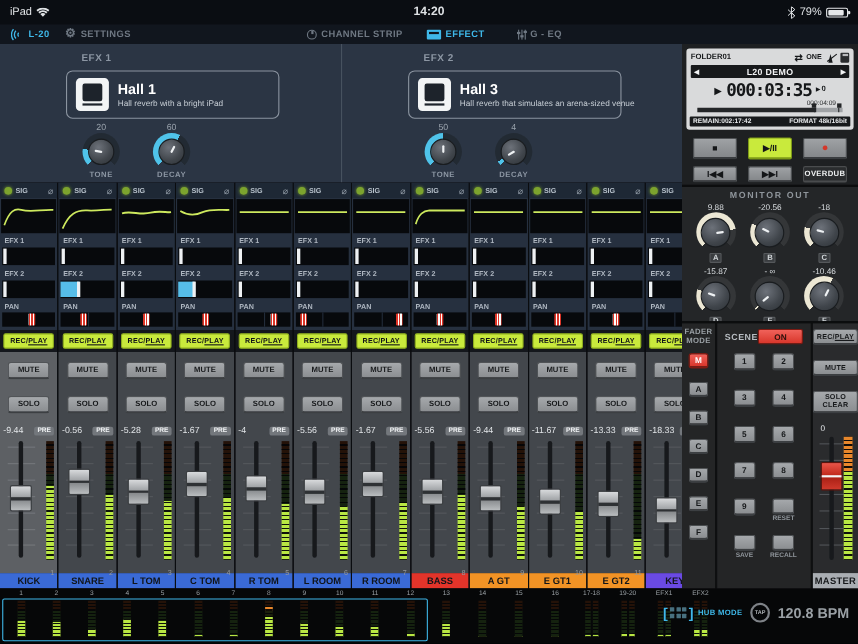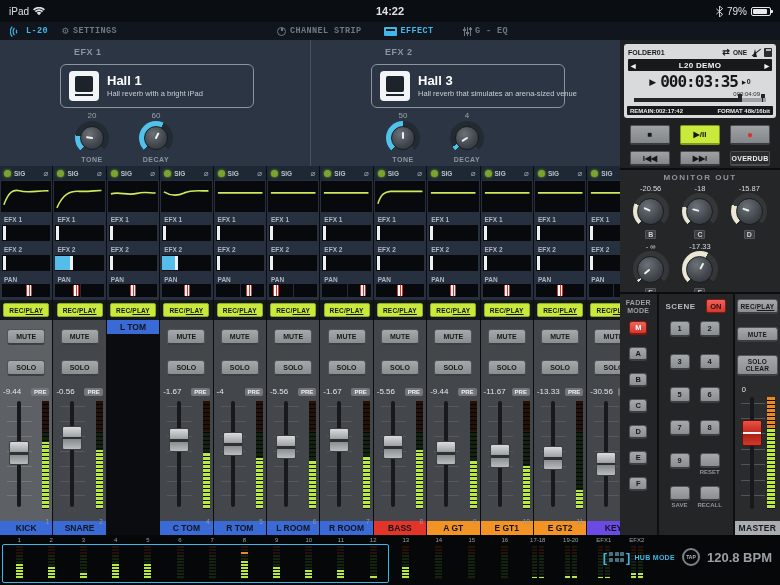--- a/index.html
+++ b/index.html
@@ -10,21 +10,21 @@
   
   .statusbar { height:22px; background:#0a0d12; display:flex; align-items:center; padding:0 9px; color:#dfe2e5; position:relative; }
   .sb-left { display:flex; align-items:center; gap:4px; font-size:10px; }
   .sb-time { position:absolute; left:0; right:0; text-align:center; font-size:11px; font-weight:bold; }
   .sb-right { margin-left:auto; display:flex; align-items:center; gap:4px; font-size:10px; }
   .battery { width:20px; height:9px; border:1px solid #e6e8ea; border-radius:2px; position:relative; }
   .battery .lvl { position:absolute; left:1px; top:1px; bottom:1px; width:14px; background:#e6e8ea; border-radius:1px; }
   .battery:after { content:""; position:absolute; right:-3px; top:2px; width:2px; height:3px; background:#e6e8ea; border-radius:0 1px 1px 0; }
 
   
-  .navbar { height:18px; background:#11161e; display:flex; align-items:center; font-size:8.5px; font-weight:bold; letter-spacing:.4px; color:#6f7883;font-family:Liberation Mono, monospace; }
+  .navbar { height:18px; background:#11161e; display:flex; align-items:center; font-size:8.5px; font-weight:bold; letter-spacing:.4px; color:#6f7883; }
   .nav-group { display:flex; align-items:center; gap:4px; }
   .nav-cyan { color:#3fb8e9; }
   .gear { font-size:11px; line-height:1; }
   .knob-ico { width:9px; height:9px; border:1.5px solid #6f7883; border-radius:50%; position:relative; }
   .knob-ico:after { content:""; position:absolute; left:3px; top:0px; width:1.5px; height:3px; background:#6f7883; }
   .fx-ico { width:13px; height:9px; background:#3fb8e9; border-radius:1px; position:relative; }
   .fx-ico:after { content:""; position:absolute; left:2px; top:2px; right:2px; height:2px; background:#11161e; }
   .geq-ico { display:flex; gap:1.5px; }
   .geq-ico i { width:1.5px; height:9px; background:#6f7883; position:relative; display:block; }
   .geq-ico i:after { content:""; position:absolute; left:-1px; width:3.5px; height:2px; background:#6f7883; }
@@ -141,21 +141,21 @@
   .mon-letter { font-size:7px; font-weight:bold; color:#cfd3d6; background:#3a3d40; border:1px solid #55585b; min-width:11px; height:9px; display:flex; align-items:center; justify-content:center; border-radius:1px; margin-top:1px; }
 
   .lower { flex:1; display:flex; border-top:2px solid #0c0d0e; background:#0e0f10; gap:2px; }
   .fm-col { width:38px; background:#242526; display:flex; flex-direction:column; align-items:center; padding-top:5px; }
   .fm-title { font-size:7px; font-weight:bold; color:#9aa0a5; text-align:center; line-height:1.2; letter-spacing:.3px; white-space:pre-line; }
   .fm-btn { width:18px; height:14px; font-size:7.5px; margin-top:12px; }
   .fm-btn.m { margin-top:5px; background:linear-gradient(#f0625a,#d8362b); border-color:#7e1a12; color:#fff; }
   .scene-col { flex:1; background:#242526; padding:5px 7px 0; }
   .scene-head { display:flex; align-items:center; justify-content:space-between; }
   .scene-title { font-size:8px; font-weight:bold; color:#b8bdc2; letter-spacing:.5px; }
-  .on-btn { width:20px; height:14px; background:linear-gradient(#f0625a,#d8362b); border:1px solid #7e1a12; color:#2a100c; font-size:7.5px; font-weight:bold; display:flex; align-items:center; justify-content:center; border-radius:2px; }
+  .on-btn { width:41px; height:14px; background:linear-gradient(#f0625a,#d8362b); border:1px solid #7e1a12; color:#2a100c; font-size:7.5px; font-weight:bold; display:flex; align-items:center; justify-content:center; border-radius:2px; }
   .scene-grid { display:grid; grid-template-columns:1fr 1fr; row-gap:11px; column-gap:8px; padding:8px 4px 0; justify-items:center; }
   .sc-cell { display:flex; flex-direction:column; align-items:center; height:22px; }
   .sc-btn { width:20px; height:16px; font-size:7.5px; }
   .sc-lbl { font-size:6px; font-weight:bold; color:#8f959b; margin-top:1px; }
   .master-col { width:47px; background:#2a2b2d; display:flex; flex-direction:column; align-items:center; padding-top:5px; position:relative; }
   .mc-btn { width:41px; height:15px; font-size:6.5px; letter-spacing:.2px; }
   .mc-btn u { text-decoration:underline; }
   .mc-btn + .mc-btn { margin-top:13px; }
   .mc-btn.tall { height:21px; line-height:1.15; text-align:center; padding:0 4px; }
   .mc-val { align-self:flex-start; font-size:7.5px; color:#e2e5e8; margin:9px 0 0 7px; }
@@ -191,21 +191,21 @@
 
 <div class="app">
 
   <div class="statusbar">
     <div class="sb-left">
       <span>iPad</span>
       <svg width="12" height="9" viewBox="0 0 12 9">
         <path d="M6 8.2 L3.6 5.8 a3.6 3.6 0 0 1 4.8 0 Z M1.8 4 a6.2 6.2 0 0 1 8.4 0 L9 5.2 a4.6 4.6 0 0 0 -6 0 Z M0 2.2 a8.8 8.8 0 0 1 12 0 L10.8 3.4 a7.2 7.2 0 0 0 -9.6 0 Z" fill="#dfe2e5"></path>
       </svg>
     </div>
-    <div class="sb-time">14:22</div>
+    <div class="sb-time">14:20</div>
     <div class="sb-right">
       <svg width="7" height="11" viewBox="0 0 7 11">
         <path d="M3.5 0 L6.5 2.6 L3.5 5.5 L3.5 0 M3.5 5.5 L6.5 8.4 L3.5 11 L3.5 5.5 M0.4 2.8 L6.5 8.4 M0.4 8.2 L6.5 2.6" stroke="#dfe2e5" stroke-width="0.9" fill="none"></path>
       </svg>
       <span>79%</span>
       <span class="battery">
           <span class="lvl"></span>
         </span>
     </div>
   </div>
@@ -441,20 +441,41 @@
               <div class="pan-slider">
                 <div class="pan-handle" style="left: calc(50% - 3px);"></div>
               </div>
             </div>
             <div class="recplay-row">
               <div class="recplay-btn">
                 <span>REC/</span>
                 <u>PLAY</u>
               </div>
             </div>
+            <div class="strip-body">
+              <div class="btn3d mute-btn">MUTE</div>
+              <div class="btn3d solo-btn">SOLO</div>
+              <div class="val-row">
+                <span class="val">-5.28</span>
+                <span class="pre">PRE</span>
+              </div>
+              <div class="fader-zone">
+                <div class="tick" style="top: 7.3px;"></div>
+                <div class="tick" style="top: 22.14px;"></div>
+                <div class="tick" style="top: 36.98px;"></div>
+                <div class="tick" style="top: 51.82px;"></div>
+                <div class="tick" style="top: 66.66px;"></div>
+                <div class="tick" style="top: 81.5px;"></div>
+                <div class="tick" style="top: 96.34px;"></div>
+                <div class="ftrack"></div>
+                <div class="fcap" style="top: 35.62px;"></div>
+                <div class="fmeter" style="background: repeating-linear-gradient(to top, rgba(4, 5, 7, 0.95) 0px, rgba(4, 5, 7, 0.95) 1px, rgba(4, 5, 7, 0) 1px, rgba(4, 5, 7, 0) 4px), linear-gradient(to top, rgb(185, 231, 67) 0px, rgb(185, 231, 67) 50%, rgb(21, 34, 15) 50%, rgb(21, 34, 15) 72%, rgb(36, 18, 8) 72%, rgb(36, 18, 8) 100%);"></div>
+                <span class="ch-num">3</span>
+              </div>
+            </div>
             <div class="name-tag" style="background: rgb(58, 106, 214);">L TOM</div>
           </div>
           <div class="strip">
             <div class="strip-header">
               <div class="sig-row">
                 <span class="sig-dot"></span>
                 <span class="sig-txt">SIG</span>
                 <span class="phase">⌀</span>
               </div>
               <div class="eq-box">
@@ -908,21 +929,21 @@
             <div class="recplay-row">
               <div class="recplay-btn">
                 <span>REC/</span>
                 <u>PLAY</u>
               </div>
             </div>
             <div class="strip-body">
               <div class="btn3d mute-btn">MUTE</div>
               <div class="btn3d solo-btn">SOLO</div>
               <div class="val-row">
-                <span class="val">-30.56</span>
+                <span class="val">-18.33</span>
                 <span class="pre">PRE</span>
               </div>
               <div class="fader-zone">
                 <div class="tick" style="top: 7.3px;"></div>
                 <div class="tick" style="top: 22.14px;"></div>
                 <div class="tick" style="top: 36.98px;"></div>
                 <div class="tick" style="top: 51.82px;"></div>
                 <div class="tick" style="top: 66.66px;"></div>
                 <div class="tick" style="top: 81.5px;"></div>
                 <div class="tick" style="top: 96.34px;"></div>
@@ -997,20 +1018,28 @@
                 <span>OVERDUB</span>
               </div>
           </div>
         </div>
       </div>
 
       <div class="monitor">
         <div class="mon-title">MONITOR OUT</div>
         <div class="mon-grid" id="mon-knobs">
             <div class="mon-unit">
+              <div class="mon-val">9.88</div>
+              <div class="knob" style="height: 36px; width: 36px; background: conic-gradient(from 225deg, rgb(236, 231, 212) 0deg, rgb(236, 231, 212) 216deg, rgb(52, 54, 56) 216deg, rgb(52, 54, 56) 270deg, transparent 270deg, transparent 360deg);">
+                <div class="cap" style="inset: 4.5px;"></div>
+                <div class="ptr" style="inset: 4.5px; transform: rotate(81deg);"></div>
+              </div>
+              <div class="mon-letter">A</div>
+            </div>
+            <div class="mon-unit">
               <div class="mon-val">-20.56</div>
               <div class="knob" style="height: 36px; width: 36px; background: conic-gradient(from 225deg, rgb(236, 231, 212) 0deg, rgb(236, 231, 212) 70.2deg, rgb(52, 54, 56) 70.2deg, rgb(52, 54, 56) 270deg, transparent 270deg, transparent 360deg);">
                 <div class="cap" style="inset: 4.5px;"></div>
                 <div class="ptr" style="inset: 4.5px; transform: rotate(-64.8deg);"></div>
               </div>
               <div class="mon-letter">B</div>
             </div>
             <div class="mon-unit">
               <div class="mon-val">-18</div>
               <div class="knob" style="height: 36px; width: 36px; background: conic-gradient(from 225deg, rgb(236, 231, 212) 0deg, rgb(236, 231, 212) 59.4deg, rgb(52, 54, 56) 59.4deg, rgb(52, 54, 56) 270deg, transparent 270deg, transparent 360deg);">
@@ -1029,21 +1058,21 @@
             </div>
             <div class="mon-unit">
               <div class="mon-val">- ∞</div>
               <div class="knob" style="height: 36px; width: 36px; background: conic-gradient(from 225deg, rgb(236, 231, 212) 0deg, rgb(236, 231, 212) 5.4deg, rgb(52, 54, 56) 5.4deg, rgb(52, 54, 56) 270deg, transparent 270deg, transparent 360deg);">
                 <div class="cap" style="inset: 4.5px;"></div>
                 <div class="ptr" style="inset: 4.5px; transform: rotate(-129.6deg);"></div>
               </div>
               <div class="mon-letter">E</div>
             </div>
             <div class="mon-unit">
-              <div class="mon-val">-17.33</div>
+              <div class="mon-val">-10.46</div>
               <div class="knob" style="height: 36px; width: 36px; background: conic-gradient(from 225deg, rgb(236, 231, 212) 0deg, rgb(236, 231, 212) 162deg, rgb(52, 54, 56) 162deg, rgb(52, 54, 56) 270deg, transparent 270deg, transparent 360deg);">
                 <div class="cap" style="inset: 4.5px;"></div>
                 <div class="ptr" style="inset: 4.5px; transform: rotate(27deg);"></div>
               </div>
               <div class="mon-letter">F</div>
             </div>
           </div>
       </div>
 
       <div class="lower">

